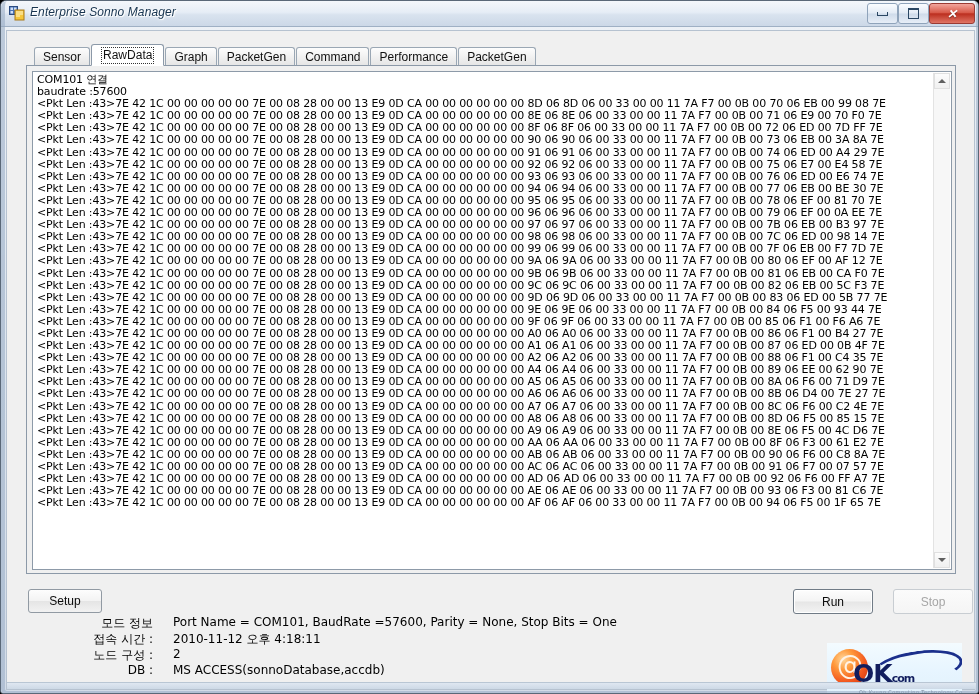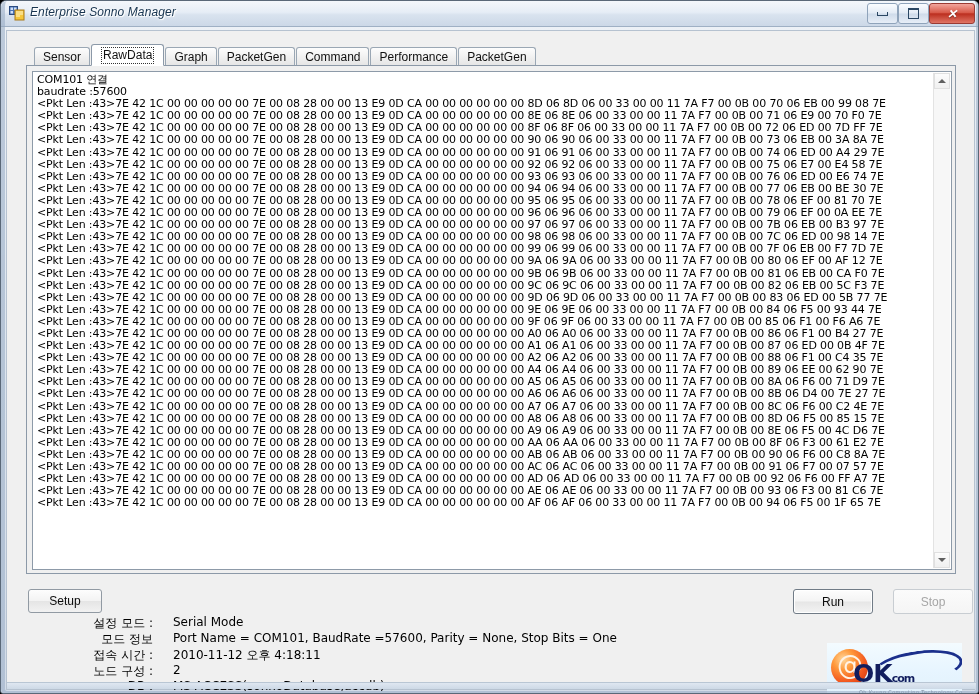--- a/index.html
+++ b/index.html
@@ -378,24 +378,20 @@
     </div>
 
     <div id="bottom-panel">
 
       <div id="setup-button">
         <span>Setup</span>
       </div>
 
       <div id="info-table">
           <div class="info-row">
-            <div class="info-label">설정 모드 :</div>
-            <div class="info-value">Serial Mode</div>
-          </div>
-          <div class="info-row">
             <div class="info-label">모드 정보</div>
             <div class="info-value">Port Name = COM101, BaudRate =57600, Parity = None, Stop Bits = One</div>
           </div>
           <div class="info-row">
             <div class="info-label">접속 시간 :</div>
             <div class="info-value">2010-11-12 오후 4:18:11</div>
           </div>
           <div class="info-row">
             <div class="info-label">노드 구성 :</div>
             <div class="info-value">2</div>

